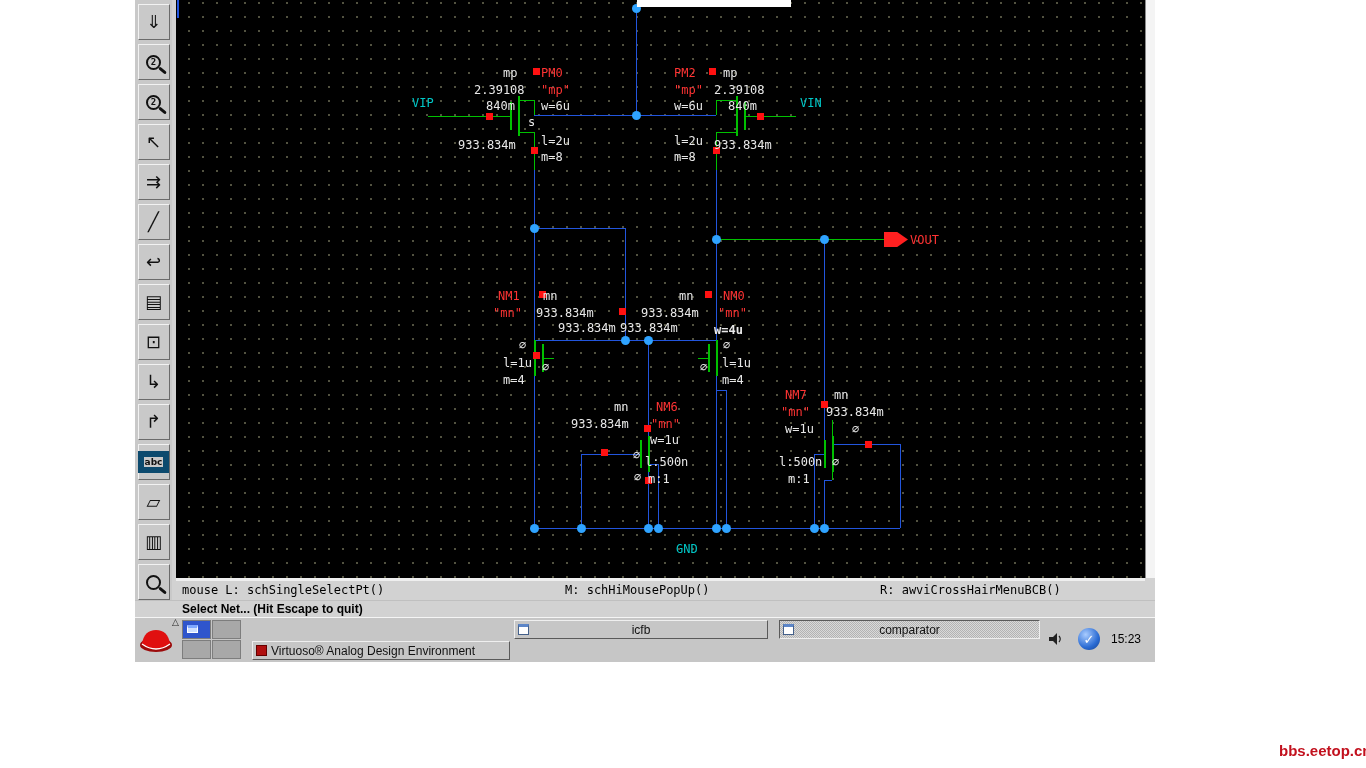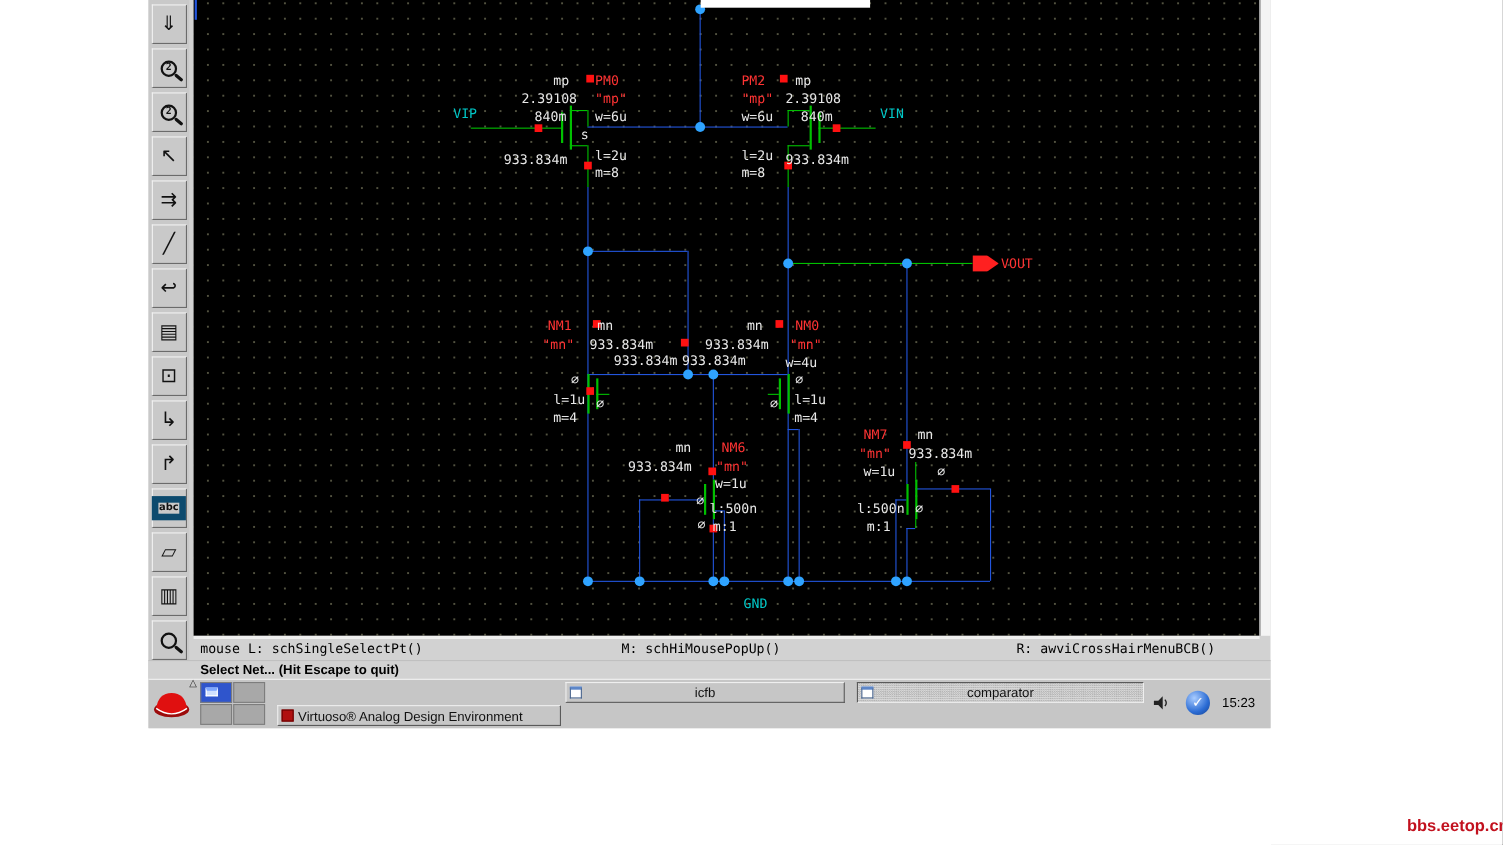--- a/index.html
+++ b/index.html
@@ -225,21 +225,21 @@
         <span class="slabel" style="left: 714px; top: 138px; color: rgb(232, 232, 232);">933.834m</span>
         <span class="slabel" style="left: 674px; top: 99px; color: rgb(232, 232, 232);">w=6u</span>
         <span class="slabel" style="left: 674px; top: 134px; color: rgb(232, 232, 232);">l=2u</span>
         <span class="slabel" style="left: 674px; top: 150px; color: rgb(232, 232, 232);">m=8</span>
         <span class="slabel" style="left: 543px; top: 289px; color: rgb(232, 232, 232);">mn</span>
         <span class="slabel" style="left: 679px; top: 289px; color: rgb(232, 232, 232);">mn</span>
         <span class="slabel" style="left: 536px; top: 306px; color: rgb(232, 232, 232);">933.834m</span>
         <span class="slabel" style="left: 641px; top: 306px; color: rgb(232, 232, 232);">933.834m</span>
         <span class="slabel" style="left: 558px; top: 321px; color: rgb(232, 232, 232);">933.834m</span>
         <span class="slabel" style="left: 620px; top: 321px; color: rgb(232, 232, 232);">933.834m</span>
-        <span class="slabel" style="left: 714px; top: 323px; color: rgb(232, 232, 232);">w=4u</span>
+        <span class="slabel" style="left: 714px; top: 323px; color: rgb(232, 232, 232); font-weight: bold;">w=4u</span>
         <span class="slabel" style="left: 503px; top: 356px; color: rgb(232, 232, 232);">l=1u</span>
         <span class="slabel" style="left: 503px; top: 373px; color: rgb(232, 232, 232);">m=4</span>
         <span class="slabel" style="left: 722px; top: 356px; color: rgb(232, 232, 232);">l=1u</span>
         <span class="slabel" style="left: 722px; top: 373px; color: rgb(232, 232, 232);">m=4</span>
         <span class="slabel" style="left: 614px; top: 400px; color: rgb(232, 232, 232);">mn</span>
         <span class="slabel" style="left: 571px; top: 417px; color: rgb(232, 232, 232);">933.834m</span>
         <span class="slabel" style="left: 650px; top: 433px; color: rgb(232, 232, 232);">w=1u</span>
         <span class="slabel" style="left: 645px; top: 455px; color: rgb(232, 232, 232);">l:500n</span>
         <span class="slabel" style="left: 648px; top: 472px; color: rgb(232, 232, 232);">m:1</span>
         <span class="slabel" style="left: 834px; top: 388px; color: rgb(232, 232, 232);">mn</span>
@@ -275,21 +275,21 @@
       </div>
   </div>
 
   <div class="rstrip"></div>
 
   <div class="sb1"></div>
 
   <div class="bindings">
     <span style="left:6px">mouse L: schSingleSelectPt()</span>
     <span style="left:389px">M: schHiMousePopUp()</span>
-    <span style="left:748px">R: awviCrossHairMenuBCB()</span>
+    <span style="left:704px">R: awviCrossHairMenuBCB()</span>
   </div>
 
   <div class="prompt">Select Net... (Hit Escape to quit)</div>
 
   <div class="taskbar">
     <svg class="redhat" width="36" height="34" viewBox="0 0 36 34">
       <ellipse cx="18" cy="24" rx="16" ry="7" fill="#9c0b0b"></ellipse>
       <path d="M4 23 Q6 9 18 9 Q30 9 32 23 Q25 28 18 28 Q11 28 4 23Z" fill="#e01010"></path>
       <path d="M4 23 Q11 28 18 28 Q25 28 32 23" stroke="#ffffff" stroke-width="1.3" fill="none"></path>
     </svg>

